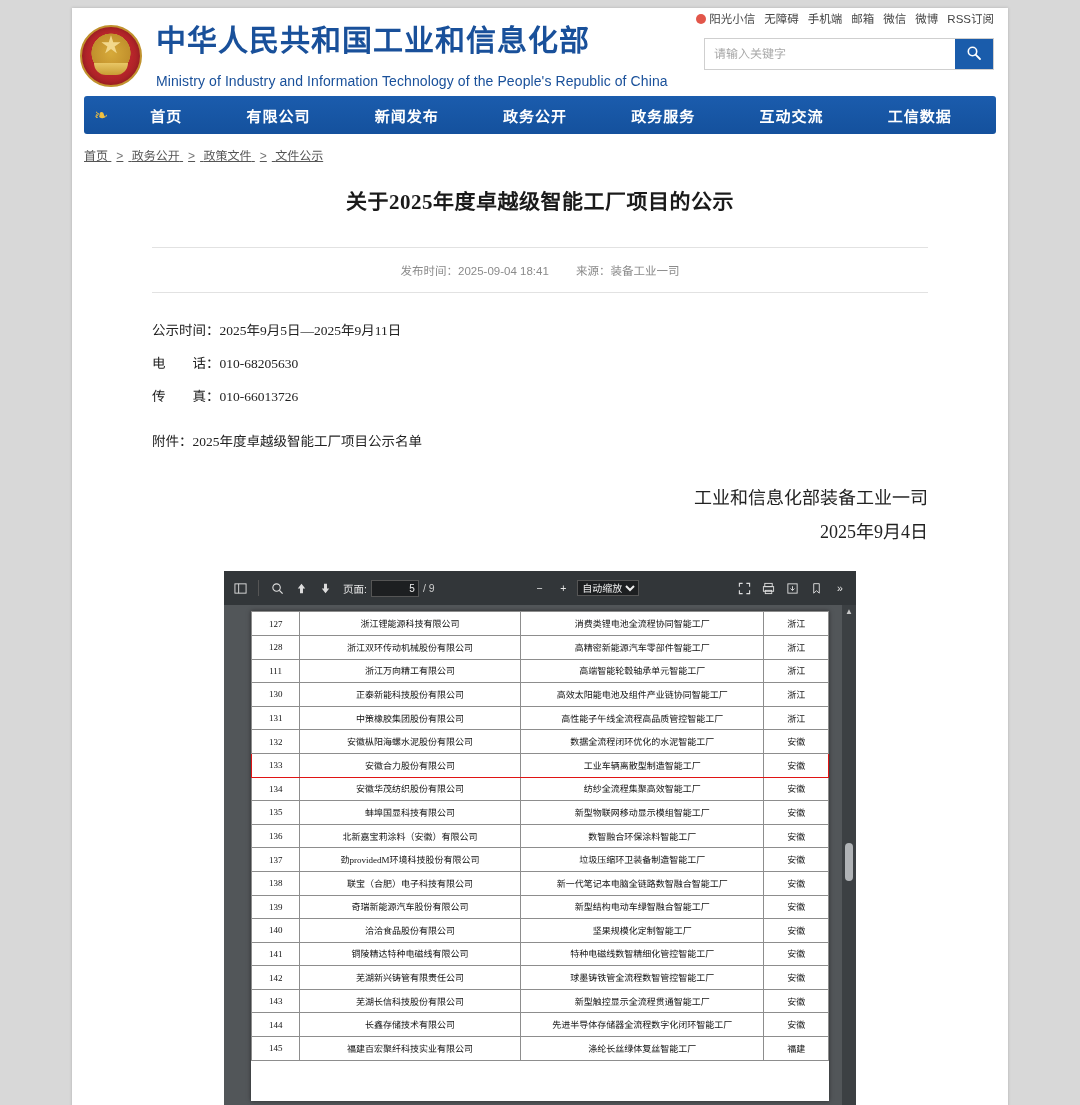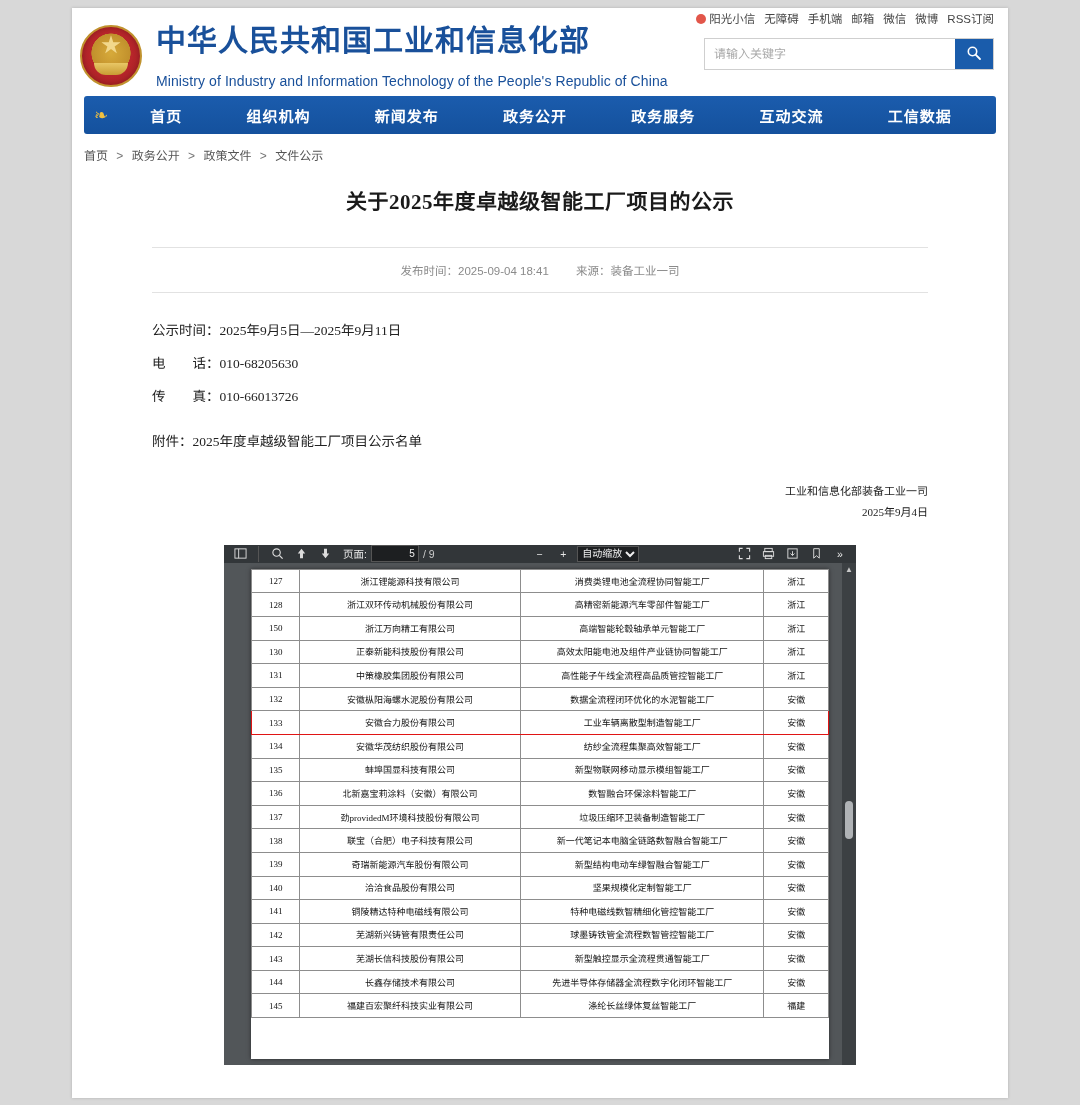--- a/index.html
+++ b/index.html
@@ -165,20 +165,21 @@
     letter-spacing: 1px;
     cursor: pointer;
     font-family: "Liberation Sans", sans-serif;
   }
 
   
   .breadcrumb {
     margin: 12px 12px 16px 12px;
     font-size: 12px;
     color: #555;
+    text-decoration: underline;
   }
   .breadcrumb .crumb { cursor: pointer; }
   .breadcrumb .sep { margin: 0 5px; color: #777; }
 
   
   .article {
     margin: 22px 80px 0 80px;
   }
   .art-title {
     text-align: center;
@@ -206,32 +207,32 @@
     line-height: 2.0;
     margin-top: 24px;
   }
   .art-body p { margin: 0 0 6px 0; }
   .indent { text-indent: 2em; }
   .contact-line { margin: 0; }
   .sign {
     margin-top: 26px;
     text-align: right;
     font-family: "Liberation Serif", serif;
-    font-size: 11px;
+    font-size: 18px;
     line-height: 1.9;
     color: #222;
   }
 
   
   .pdf-wrap {
     margin: 22px auto 0 auto;
     width: 632px;
   }
   .pdf-toolbar {
-    height: 18px;
+    height: 34px;
     background: #323639;
     display: flex;
     align-items: center;
     color: #e8e8e8;
     font-size: 10.5px;
     padding: 0 6px;
     gap: 4px;
   }
   .tb-btn {
     width: 20px; height: 20px;
@@ -366,21 +367,21 @@
             </svg>
           </button>
         </div>
       </div>
     </div>
 
     <div class="nav">
       <div class="nav-home-icon">❧</div>
       <div class="nav-items">
         <div class="nav-item">首页</div>
-        <div class="nav-item">组织机构</div>
+        <div class="nav-item">有限公司</div>
         <div class="nav-item">新闻发布</div>
         <div class="nav-item">政务公开</div>
         <div class="nav-item">政务服务</div>
         <div class="nav-item">互动交流</div>
         <div class="nav-item">工信数据</div>
       </div>
     </div>
 
     <div class="breadcrumb">
       <span class="crumb">首页</span>
@@ -481,21 +482,21 @@
                   <td class="c-proj">消费类锂电池全流程协同智能工厂</td>
                   <td class="c-prov">浙江</td>
                 </tr>
               <tr>
                   <td class="c-idx">128</td>
                   <td class="c-name">浙江双环传动机械股份有限公司</td>
                   <td class="c-proj">高精密新能源汽车零部件智能工厂</td>
                   <td class="c-prov">浙江</td>
                 </tr>
               <tr>
-                  <td class="c-idx">150</td>
+                  <td class="c-idx">111</td>
                   <td class="c-name">浙江万向精工有限公司</td>
                   <td class="c-proj">高端智能轮毂轴承单元智能工厂</td>
                   <td class="c-prov">浙江</td>
                 </tr>
               <tr>
                   <td class="c-idx">130</td>
                   <td class="c-name">正泰新能科技股份有限公司</td>
                   <td class="c-proj">高效太阳能电池及组件产业链协同智能工厂</td>
                   <td class="c-prov">浙江</td>
                 </tr>

